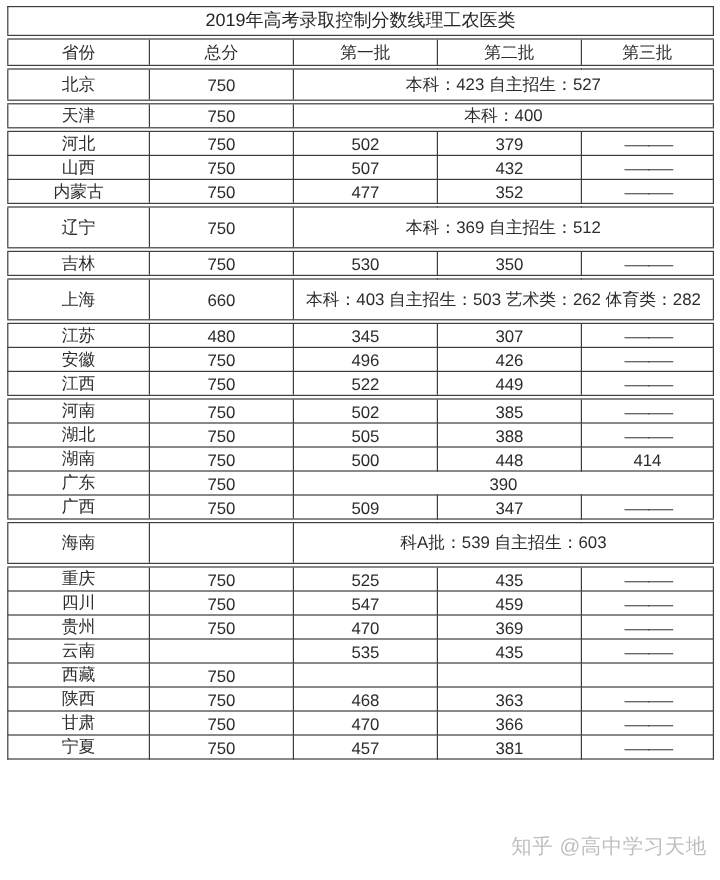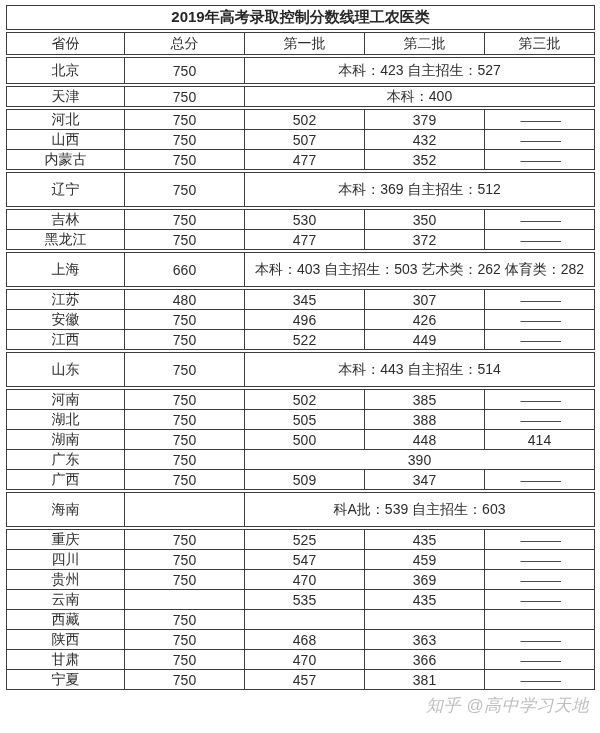--- a/index.html
+++ b/index.html
@@ -24,21 +24,21 @@
     font-size: 14px;
     color: #2c2c2c;
     padding: 0;
     height: 19px;
     overflow: hidden;
     white-space: nowrap;
   }
   tr.title-row td {
     height: 23px;
     font-size: 15px;
-    font-weight: bold;
+    font-weight: normal;
     color: #262626;
     margin-left: 47px;
   }
   tr.header-row td { height: 21px; margin-left: 45px; }
   tr.gap td { border-top: 4px double #3d3d3d; }
   tr.mid td  { height: 25px; }
   tr.tall td { height: 33px; }
   td .dash {
     display: inline-block;
     transform: scaleX(1.5);
@@ -47,21 +47,20 @@
   }
   .watermark {
     position: absolute;
     left: 426px; top: 694px;
     width: 170px;
     font-size: 17px;
     color: rgba(150,150,150,0.62);
     white-space: nowrap;
     letter-spacing: 0.5px;
     pointer-events: none;
-    font-style: italic;
   }
 </style>
 </head>
 <body>
 
 <div class="page">
 
   <table class="scores">
     <colgroup>
       <col style="width:118px">
@@ -119,27 +118,20 @@
           <td><span>750</span></td>
           <td colspan="3"><span>本科：369 自主招生：512</span></td>
         </tr>
         <tr class="gap">
           <td><span>吉林</span></td>
           <td><span>750</span></td>
           <td><span>530</span></td>
           <td><span>350</span></td>
           <td><span class="dash">——</span></td>
         </tr>
-        <tr class="">
-          <td><span>黑龙江</span></td>
-          <td><span>750</span></td>
-          <td><span>477</span></td>
-          <td><span>372</span></td>
-          <td><span class="dash">——</span></td>
-        </tr>
         <tr class="gap tall">
           <td><span>上海</span></td>
           <td><span>660</span></td>
           <td colspan="3"><span>本科：403 自主招生：503 艺术类：262 体育类：282</span></td>
         </tr>
         <tr class="gap">
           <td><span>江苏</span></td>
           <td><span>480</span></td>
           <td><span>345</span></td>
           <td><span>307</span></td>
@@ -152,25 +144,20 @@
           <td><span>426</span></td>
           <td><span class="dash">——</span></td>
         </tr>
         <tr class="">
           <td><span>江西</span></td>
           <td><span>750</span></td>
           <td><span>522</span></td>
           <td><span>449</span></td>
           <td><span class="dash">——</span></td>
         </tr>
-        <tr class="gap tall">
-          <td><span>山东</span></td>
-          <td><span>750</span></td>
-          <td colspan="3"><span>本科：443 自主招生：514</span></td>
-        </tr>
         <tr class="gap">
           <td><span>河南</span></td>
           <td><span>750</span></td>
           <td><span>502</span></td>
           <td><span>385</span></td>
           <td><span class="dash">——</span></td>
         </tr>
         <tr class="">
           <td><span>湖北</span></td>
           <td><span>750</span></td>

